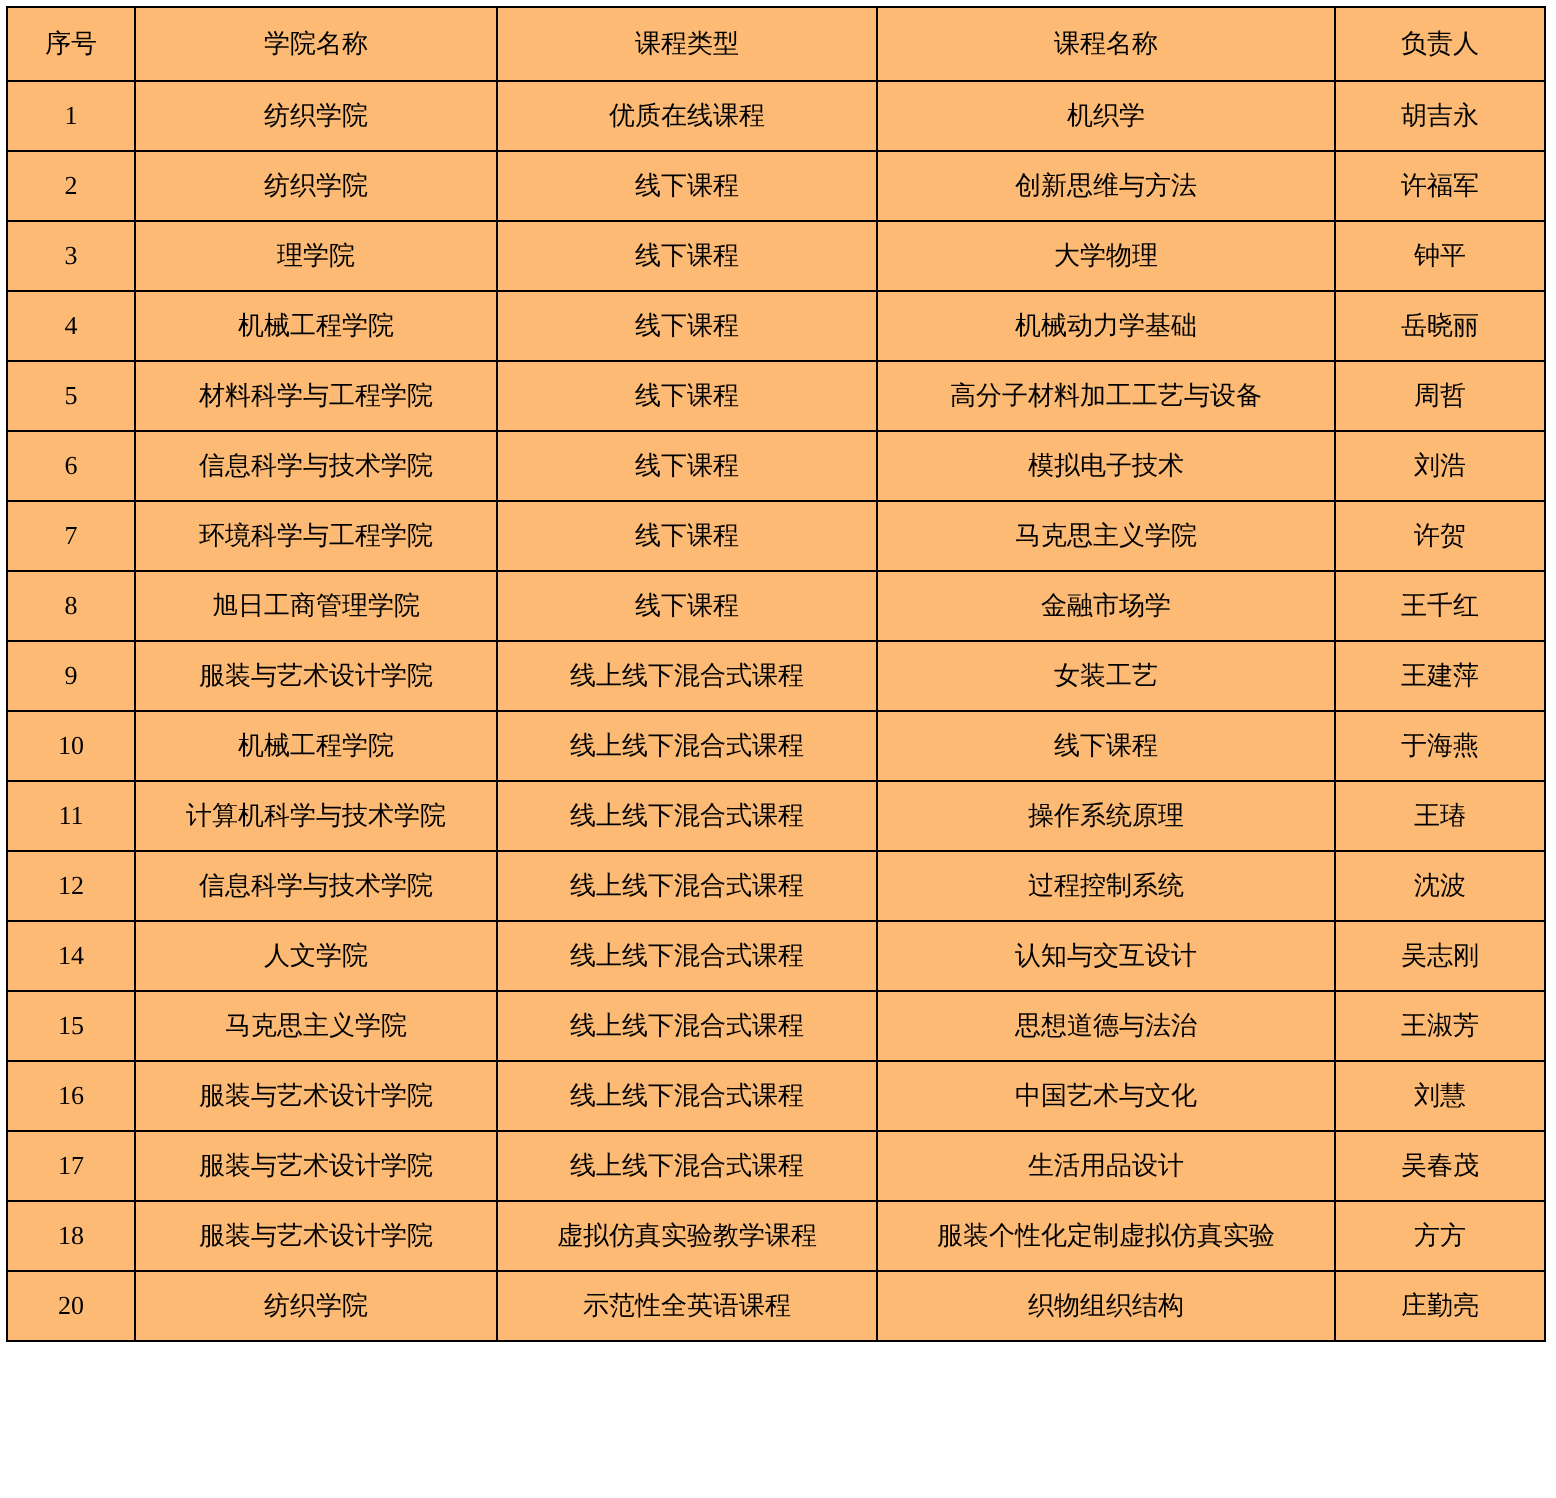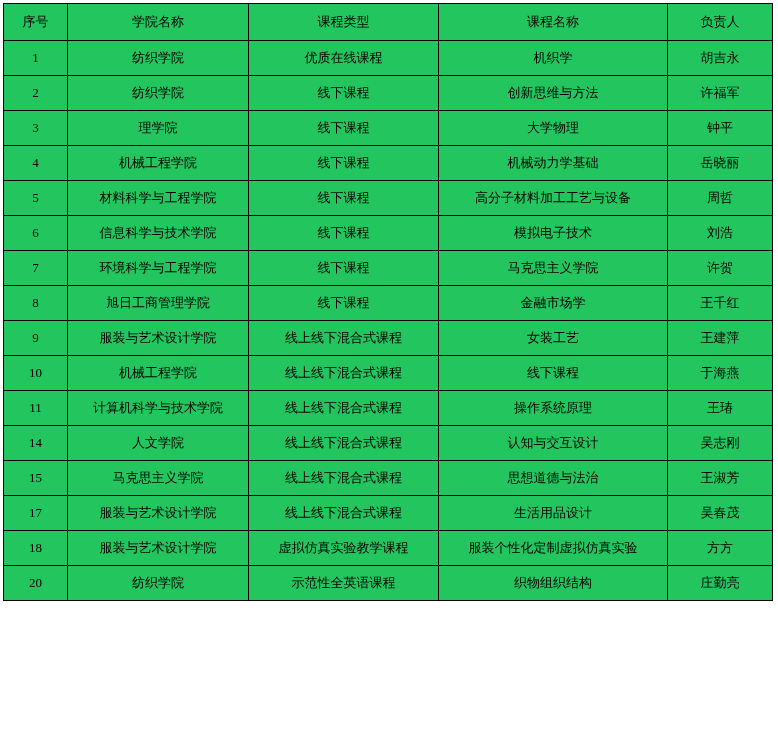--- a/index.html
+++ b/index.html
@@ -11,21 +11,21 @@
     font-family: "Liberation Serif", "DejaVu Serif", serif;
     color: #000000;
   }
   .table-wrap {
     padding: 3px 0 0 3px;
   }
   table.course-table {
     border-collapse: collapse;
     table-layout: fixed;
     width: 769px;
-    background: #22c55e;
+    background: #fdba74;
   }
   table.course-table th,
   table.course-table td {
     border: 1px solid #000000;
     text-align: center;
     vertical-align: middle;
     font-size: 13px;
     font-weight: normal;
     color: #000000;
     padding: 0 2px;
@@ -130,32 +130,46 @@
           <td>于海燕</td>
         </tr>
         <tr>
           <td>11</td>
           <td>计算机科学与技术学院</td>
           <td>线上线下混合式课程</td>
           <td>操作系统原理</td>
           <td>王瑃</td>
         </tr>
         <tr>
+          <td>12</td>
+          <td>信息科学与技术学院</td>
+          <td>线上线下混合式课程</td>
+          <td>过程控制系统</td>
+          <td>沈波</td>
+        </tr>
+        <tr>
           <td>14</td>
           <td>人文学院</td>
           <td>线上线下混合式课程</td>
           <td>认知与交互设计</td>
           <td>吴志刚</td>
         </tr>
         <tr>
           <td>15</td>
           <td>马克思主义学院</td>
           <td>线上线下混合式课程</td>
           <td>思想道德与法治</td>
           <td>王淑芳</td>
+        </tr>
+        <tr>
+          <td>16</td>
+          <td>服装与艺术设计学院</td>
+          <td>线上线下混合式课程</td>
+          <td>中国艺术与文化</td>
+          <td>刘慧</td>
         </tr>
         <tr>
           <td>17</td>
           <td>服装与艺术设计学院</td>
           <td>线上线下混合式课程</td>
           <td>生活用品设计</td>
           <td>吴春茂</td>
         </tr>
         <tr>
           <td>18</td>

